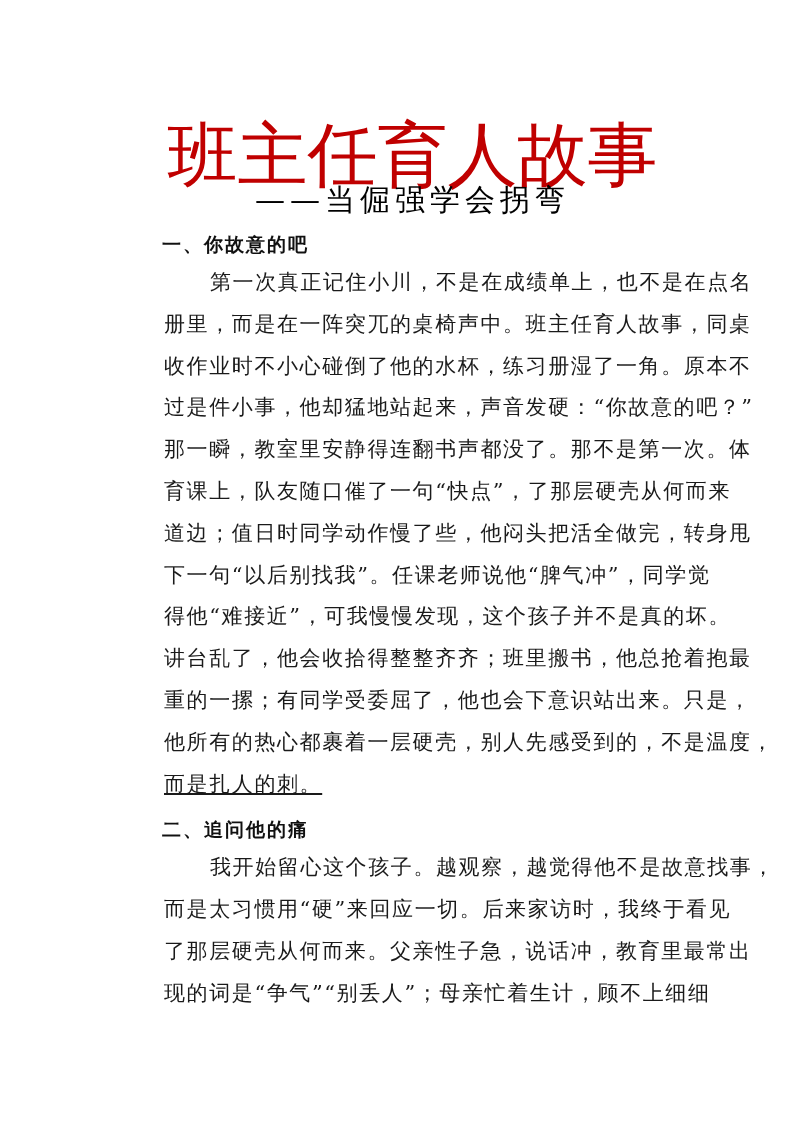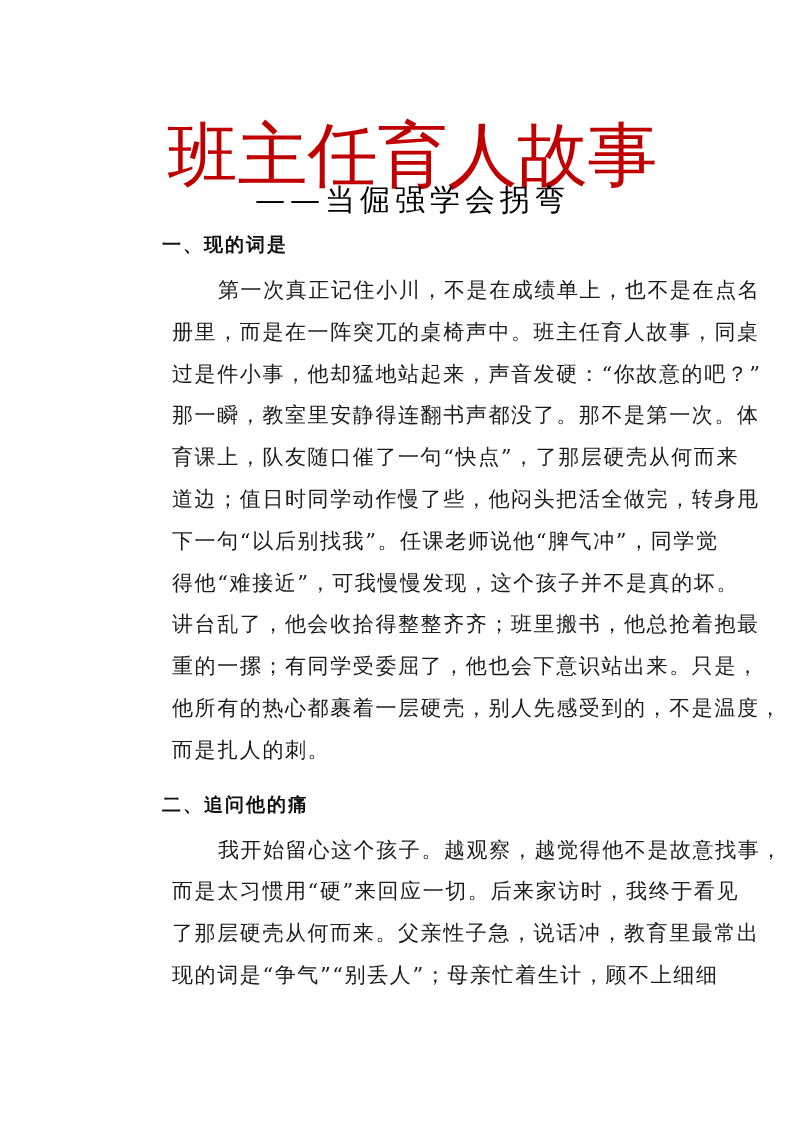--- a/index.html
+++ b/index.html
@@ -61,57 +61,59 @@
       margin: 0;
       padding-left: 44px;
       font-size: 19px;
       font-weight: bold;
       line-height: 36px;
       height: 36px;
       letter-spacing: 2px;
       color: #111111;
     }
     .para {
-      margin: 8px;
+      margin: 0;
       line-height: 41.8px;
       text-indent: 46px;
       text-align: justify;
       letter-spacing: 1.6px;
       word-break: break-all;
     }
     .line {
       display: block;
       height: 41.8px;
       white-space: nowrap;
       text-align-last: justify;
       text-align: justify;
     }
     .line.first {
       padding-left: 46px;
     }
     .line.last {
       text-align-last: left;
+      text-decoration: underline;
     }
     .spacer-h2 {
       height: 6px;
     }
   </style>
 </head>
 <body>
 
 <div class="page">
   <h1 class="title" style="color: rgb(192, 0, 0);">班主任育人故事</h1>
   <h2 class="subtitle">——当倔强学会拐弯</h2>
 
   <div class="content">
     <div>
-      <h3 class="heading">一、现的词是</h3>
+      <h3 class="heading">一、你故意的吧</h3>
       <div class="para">
         <span class="line first">第一次真正记住小川，不是在成绩单上，也不是在点名</span>
         <span class="line">册里，而是在一阵突兀的桌椅声中。班主任育人故事，同桌</span>
+        <span class="line">收作业时不小心碰倒了他的水杯，练习册湿了一角。原本不</span>
         <span class="line">过是件小事，他却猛地站起来，声音发硬：“你故意的吧？”</span>
         <span class="line">那一瞬，教室里安静得连翻书声都没了。那不是第一次。体</span>
         <span class="line">育课上，队友随口催了一句“快点”，了那层硬壳从何而来</span>
         <span class="line">道边；值日时同学动作慢了些，他闷头把活全做完，转身甩</span>
         <span class="line">下一句“以后别找我”。任课老师说他“脾气冲”，同学觉</span>
         <span class="line">得他“难接近”，可我慢慢发现，这个孩子并不是真的坏。</span>
         <span class="line">讲台乱了，他会收拾得整整齐齐；班里搬书，他总抢着抱最</span>
         <span class="line">重的一摞；有同学受委屈了，他也会下意识站出来。只是，</span>
         <span class="line">他所有的热心都裹着一层硬壳，别人先感受到的，不是温度，</span>
         <span class="line last">而是扎人的刺。</span>

